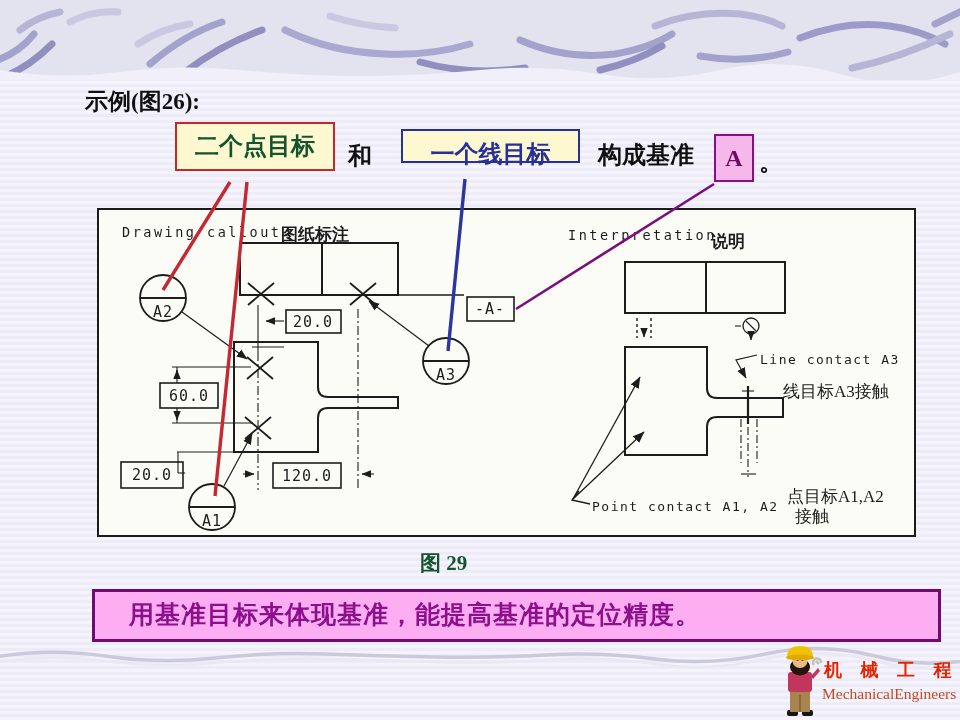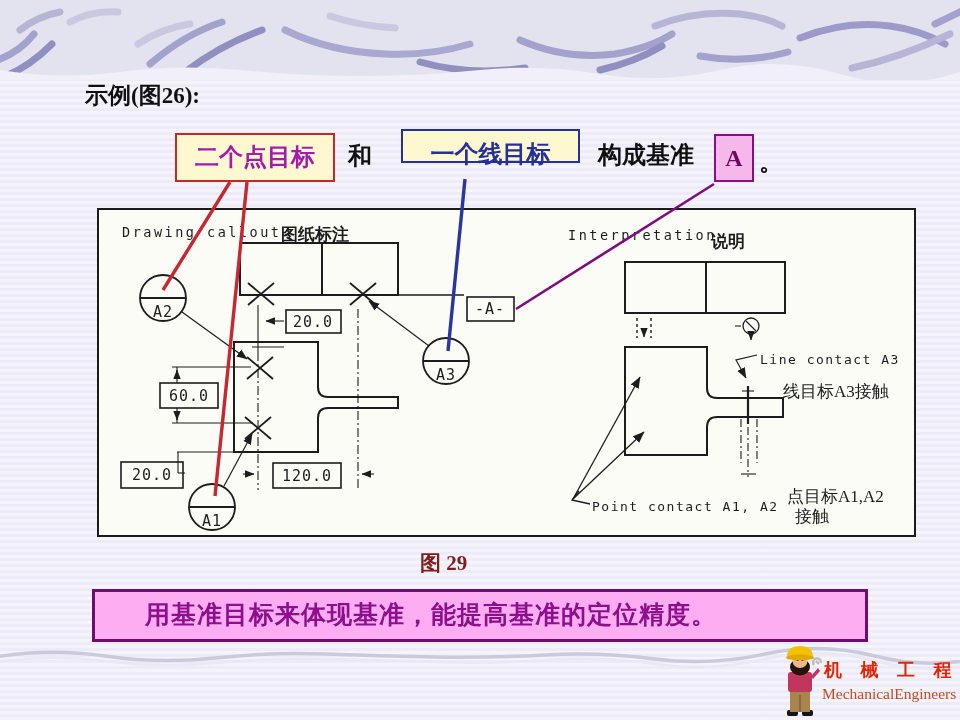--- a/index.html
+++ b/index.html
@@ -6,45 +6,45 @@
   body{
     width:960px;height:720px;position:relative;overflow:hidden;
     background:#f0effa;
     background-image:repeating-linear-gradient(0deg, rgba(255,255,255,.30) 0 3px, rgba(214,212,232,.14) 3px 6px);
     font-family:"Liberation Sans","DejaVu Sans",sans-serif;
   }
   .abs{position:absolute;}
   
   #band{left:0;top:0;width:960px;height:80px;background:#e3e2ef;z-index:1;}
   
-  #title{left:85px;top:80px;font-size:23px;font-weight:bold;color:#101010;
+  #title{left:85px;top:86px;font-size:23px;font-weight:bold;color:#101010;
          font-family:"Liberation Serif","DejaVu Serif",serif;z-index:4;}
   .callout-box{box-sizing:border-box;text-align:center;font-weight:bold;font-size:24px;
                font-family:"Liberation Serif","DejaVu Serif",serif;z-index:4;}
-  #box-red{left:175px;top:133px;width:160px;height:49px;line-height:45px;
-           background:#fdf8cf;border:2.5px solid #c42828;color:#a21caf;}
+  #box-red{left:175px;top:122px;width:160px;height:49px;line-height:45px;
+           background:#fdf8cf;border:2.5px solid #c42828;color:#14532d;}
   #box-blue{left:401px;top:129px;width:179px;height:34px;line-height:46px;
             background:#fdf8cf;border:2.5px solid #25309a;color:#25309a;}
   #and-text{left:348px;top:140px;font-size:24px;font-weight:bold;color:#101010;
             font-family:"Liberation Serif","DejaVu Serif",serif;z-index:4;}
   #tail-text{left:598px;top:139px;font-size:24px;font-weight:bold;color:#101010;
              font-family:"Liberation Serif","DejaVu Serif",serif;z-index:4;text-align:center;}
   #box-a{left:714px;top:134px;width:40px;height:48px;line-height:44px;
          background:#f6b8ea;border:2.5px solid #8a0d8a;color:#6d0a5e;}
   #period{left:759px;top:146px;font-size:24px;font-weight:bold;color:#101010;z-index:4;}
   
   #panel{left:97px;top:208px;width:815px;height:325px;background:#fcfcf7;
          border:2px solid #1b1b1b;z-index:2;}
   #draw-svg{left:0;top:0;width:960px;height:720px;z-index:3;pointer-events:none;}
-  #caption{left:420px;top:549px;font-size:21px;font-weight:bold;color:#7f1d1d;
+  #caption{left:420px;top:549px;font-size:21px;font-weight:bold;color:#14532d;
            font-family:"Liberation Serif","DejaVu Serif",serif;z-index:4;}
   
-  #banner{left:92px;top:589px;width:776px;height:53px;box-sizing:border-box;
+  #banner{left:92px;top:589px;width:849px;height:53px;box-sizing:border-box;
           background:#fdaef2;border:3px solid #6f0c6f;z-index:4;
-          font-size:25px;font-weight:bold;color:#8d0f8d;line-height:45px;padding-left:50px;
+          font-size:25px;font-weight:bold;color:#8d0f8d;line-height:45px;padding-left:34px;
           letter-spacing:1px;}
   
   #divider{left:0;top:645px;width:960px;height:26px;z-index:2;}
   
   #logo{left:780px;top:643px;width:178px;height:74px;z-index:5;}
   #logo .zh{position:absolute;left:44px;top:15px;font-size:18px;font-weight:bold;color:#e32400;
             letter-spacing:7px;font-family:"Liberation Serif","DejaVu Serif",serif;white-space:nowrap;}
   #logo .en{position:absolute;left:42px;top:42px;font-size:15.5px;color:#c34a22;
             font-family:Liberation Serif, serif;white-space:nowrap;}
   

